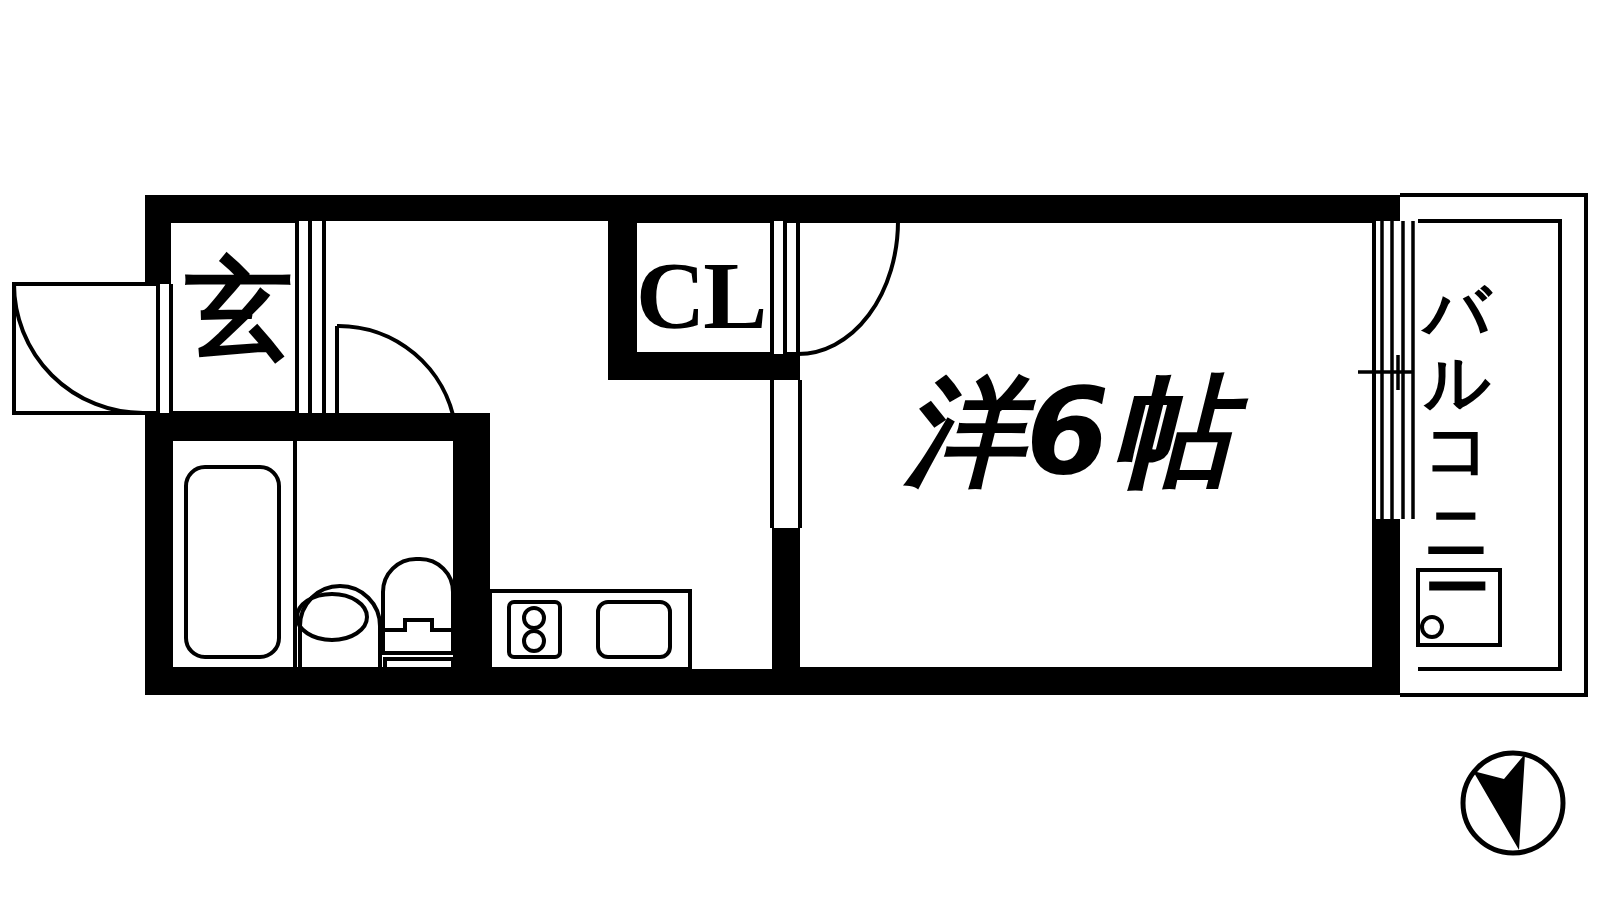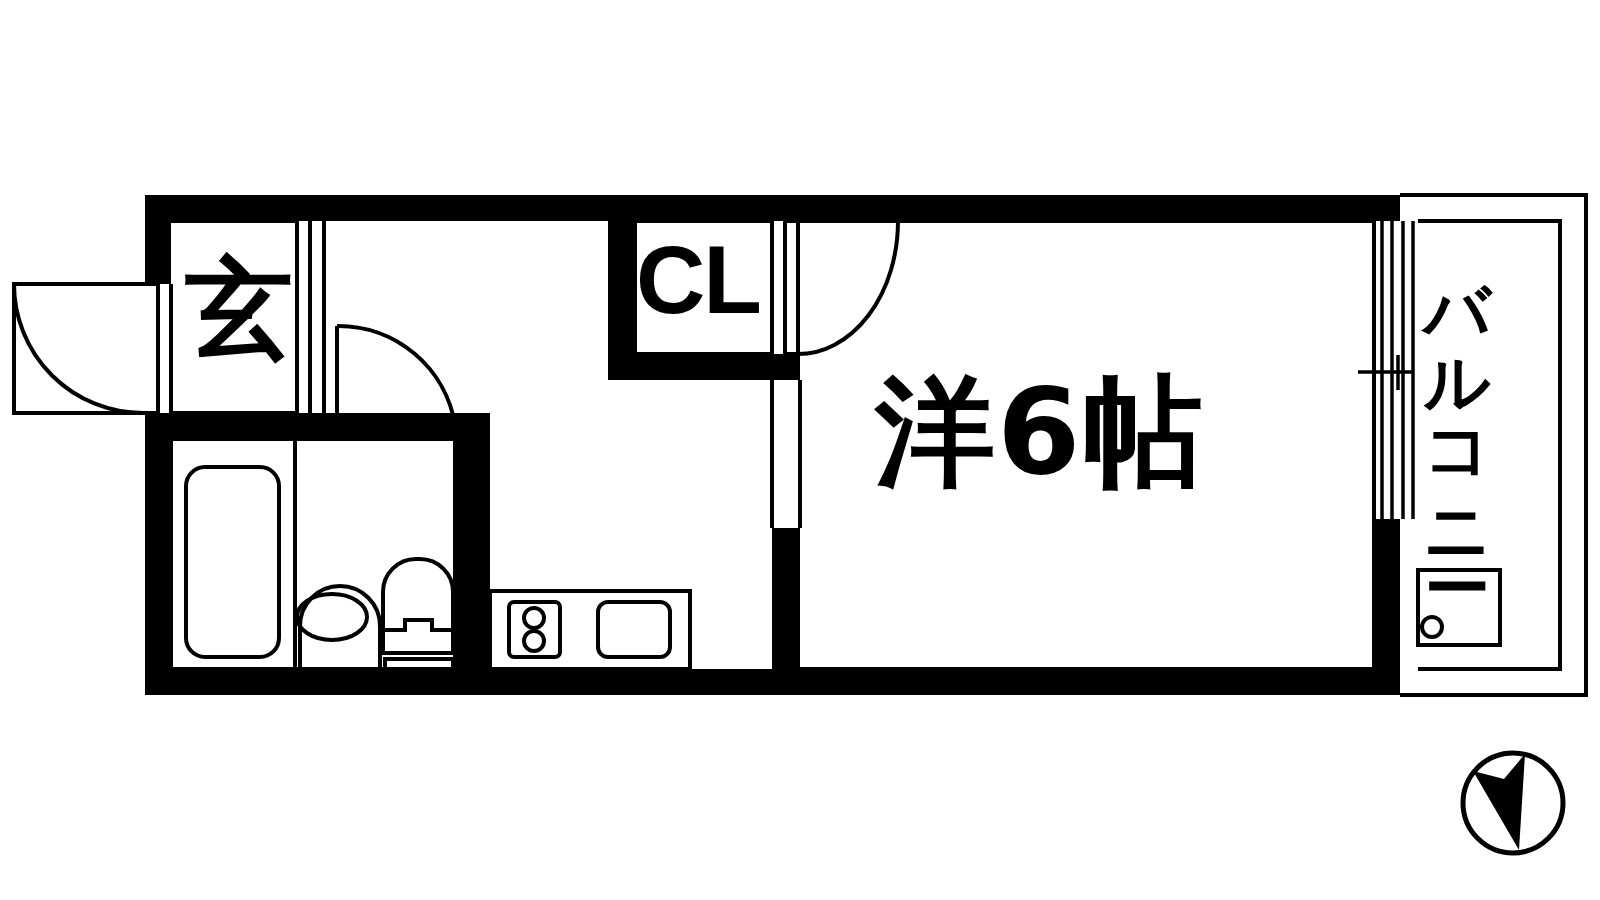--- a/index.html
+++ b/index.html
@@ -37,30 +37,31 @@
     white-space: pre;
     user-select: none;
   }
   #label-genkan {
     left: 185px;
     top: 255px;
     font-size: 108px;
   }
   #label-cl {
     left: 636px;
-    top: 232px;
+    top: 248px;
     font-size: 96px;
-    font-family: Liberation Sans, sans-serif;
+    font-family: Liberation Serif, serif;
     letter-spacing: -2px;
   }
   #label-youshitsu {
-    left: 875px;
+    left: 904px;
     top: 372px;
     font-size: 120px;
     letter-spacing: 2px;
+    font-style: italic;
   }
   #label-balcony {
     left: 1424px;
     top: 236px;
     font-size: 66px;
     writing-mode: vertical-rl;
     text-orientation: upright;
     line-height: 1.02;
     letter-spacing: 4px;
   }

